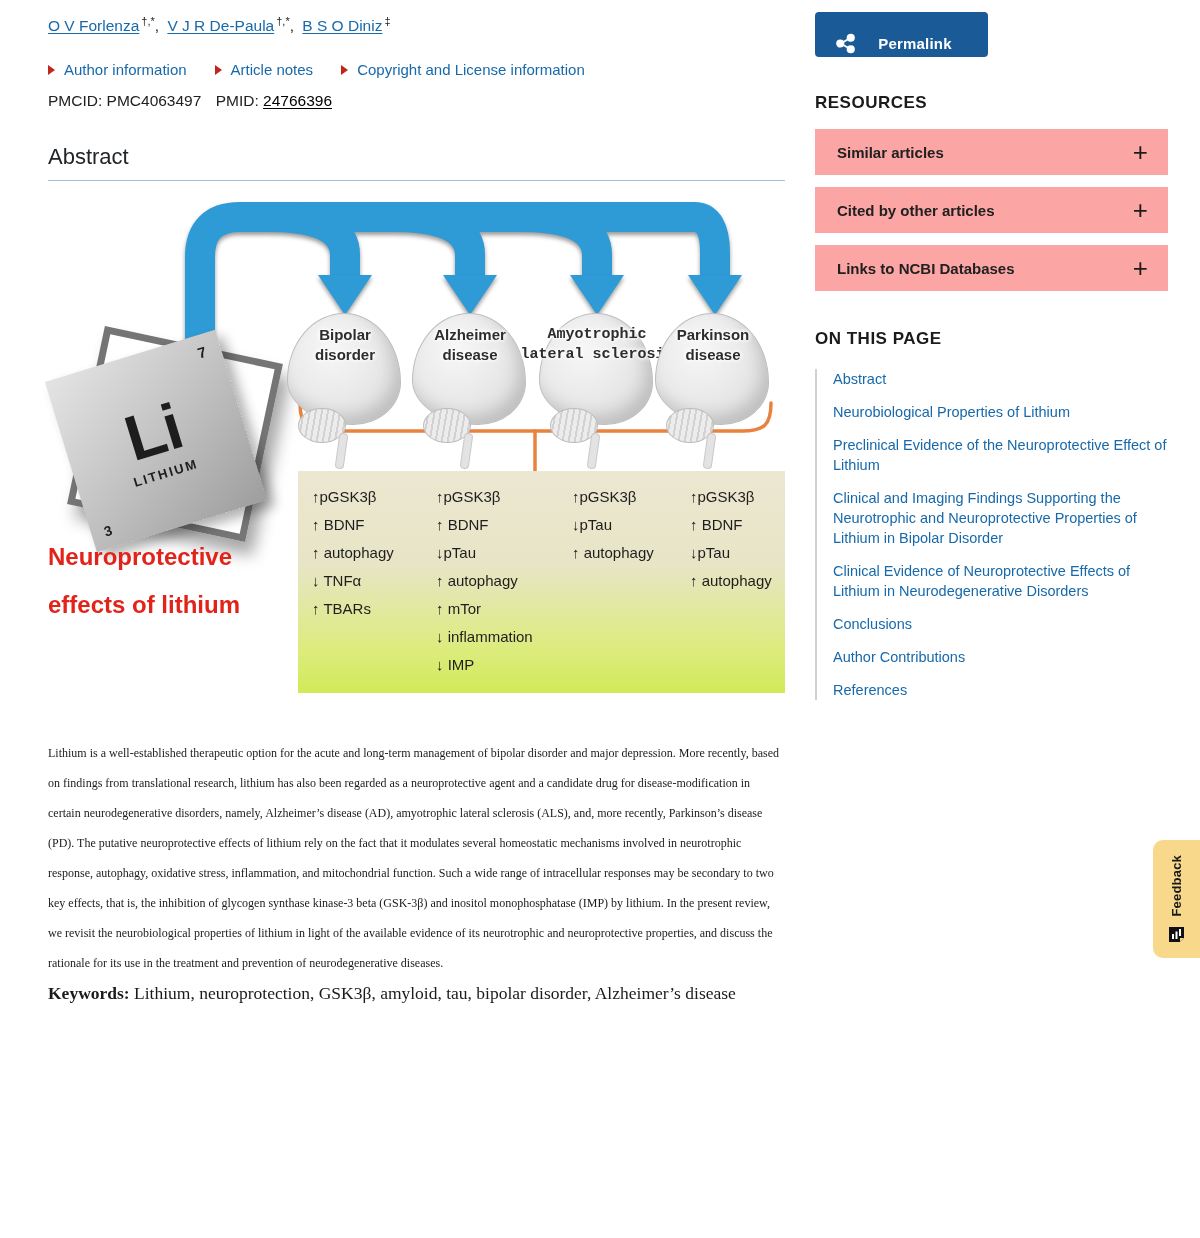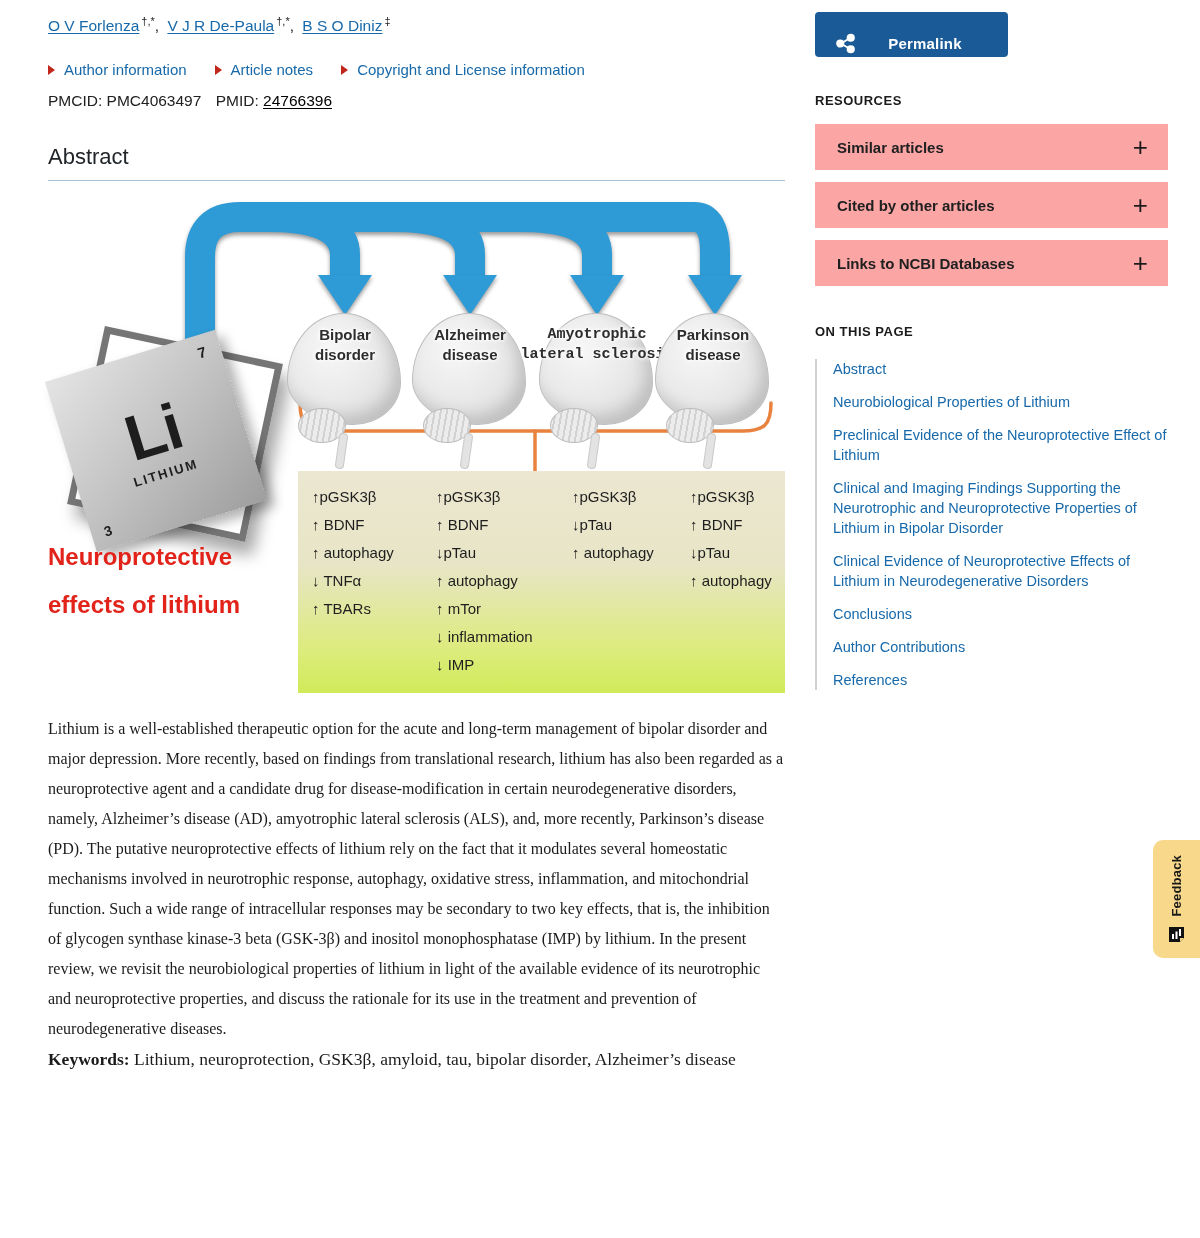--- a/index.html
+++ b/index.html
@@ -66,36 +66,36 @@
                  line-height:48px; color:#e2231a; white-space:pre-line; }
 
   .effects-box { position:absolute; left:250px; top:278px; width:487px; height:222px;
                  background:linear-gradient(180deg,#ece7d1 0%,#e7e5c6 42%,#dcec7a 82%,#d0ea58 100%);
                  display:flex; padding:17px 0 0 14px; }
   .effect-col { display:block; }
   .effect-col-0 { width:124px; } .effect-col-1 { width:136px; } .effect-col-2 { width:118px; }
   .effect-item { font-size:15px; color:#1e1e1e; margin-bottom:11px; }
 
   
-  .abstract-text { margin-top:16px; font-family:"Liberation Serif", serif; font-size:16px;
+  .abstract-text { margin-top:40px; font-family:"Liberation Serif", serif; font-size:12px;
                    line-height:30px; color:#1b1b1b; }
   .keywords { font-family:"Liberation Serif", serif; font-size:17.5px;
               line-height:30px; color:#1b1b1b; }
   .keywords b { font-weight:700; }
 
   
   .sidebar { position:absolute; left:815px; top:0; width:353px; }
-  .permalink-btn { margin-top:12px; width:193px; height:45px; background:#1a5a96; border:none;
+  .permalink-btn { margin-top:12px; width:173px; height:45px; background:#1a5a96; border:none;
                    border-radius:4px; color:#fff; display:flex; align-items:center; cursor:pointer;
                    padding:18px 0 0 20px; }
   .permalink-btn .share-icon { flex:0 0 auto; }
   .permalink-btn .pl-label { flex:1; text-align:center; font-size:15px; font-weight:700;
                              letter-spacing:0.2px; padding-right:14px; font-family:"Liberation Sans",sans-serif; }
 
-  .side-heading { font-size:13px; font-weight:700; letter-spacing:0.5px; color:#1b1b1b; }
+  .side-heading { font-size:17px; font-weight:700; letter-spacing:0.5px; color:#1b1b1b; }
   .resources-heading { margin-top:36px; }
   .accordion-list { margin-top:16px; }
   .accordion-row { width:353px; height:46px; background:#fca5a5; margin-bottom:12px;
                    display:flex; align-items:center; justify-content:space-between;
                    padding:0 20px 0 22px; cursor:pointer; }
   .accordion-row .acc-label { font-size:15px; font-weight:700; color:#202020; }
   .accordion-row .plus { font-size:26px; font-weight:300; color:#1b1b1b; line-height:1; }
 
   .otp-heading { margin-top:38px; }
   .toc { margin-top:20px; border-left:2px solid #d0d0d0; padding-left:16px; }

